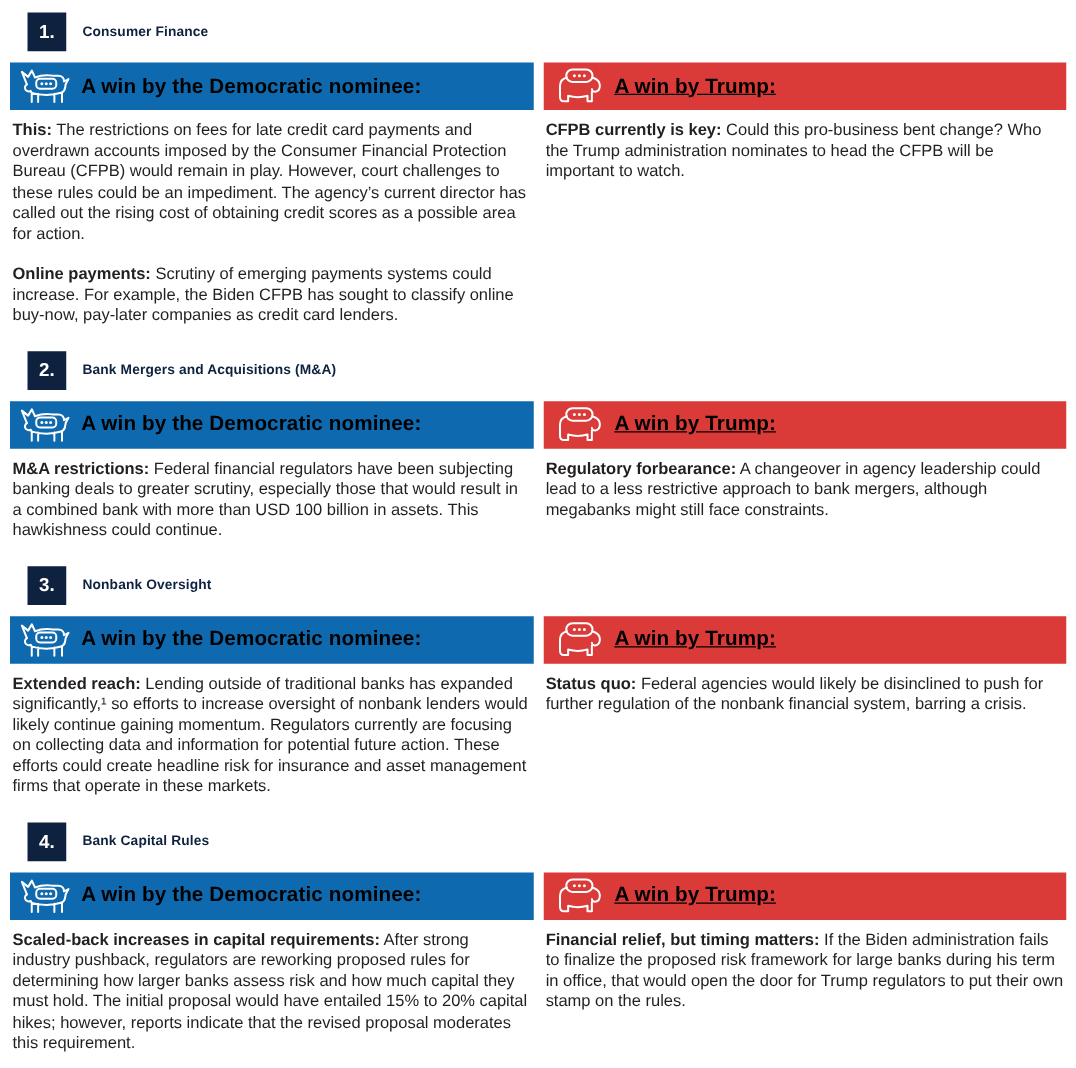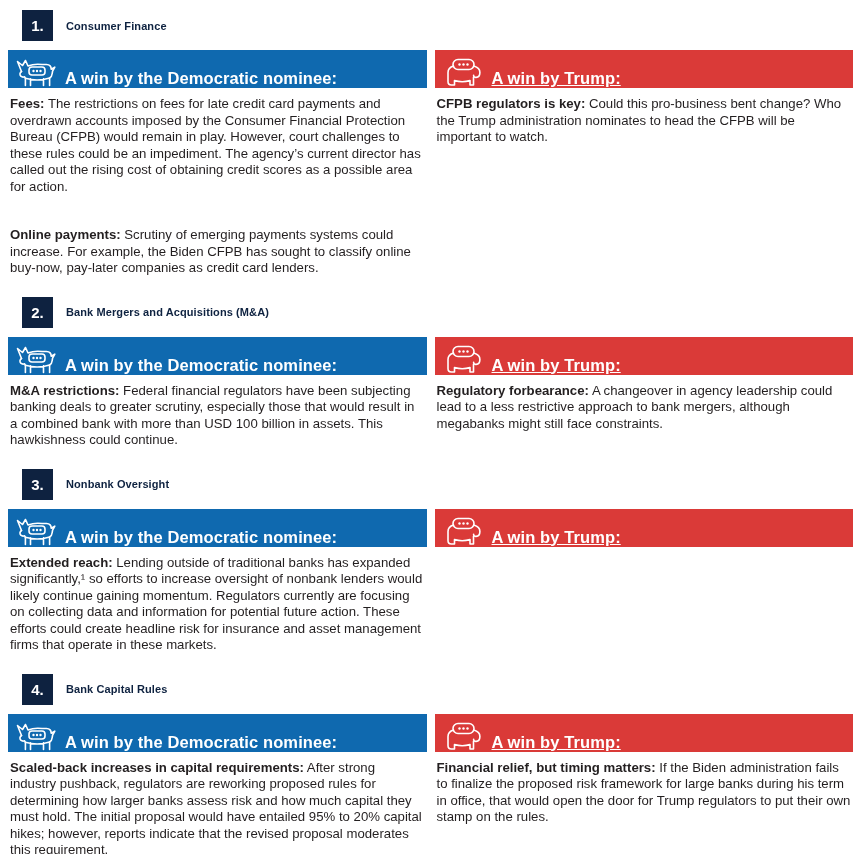--- a/index.html
+++ b/index.html
@@ -44,40 +44,40 @@
     color: var(--navy);
     letter-spacing: 0.1px;
   }
 
   .cols { display: flex; gap: 8px; }
   .col { flex: 1 1 0; min-width: 0; }
 
   .bar {
     height: 38px;
     display: flex;
-    align-items: flex-end;
+    align-items: center;
     gap: 8px;
     padding: 0 10px 0 7px;
-    color: #ffffff;
+    color: #000000;
     font-weight: bold;
     font-size: 16.5px;
     letter-spacing: 0.1px;
   }
   .bar.blue { background: var(--blue); }
   .bar.red  { background: var(--red); text-decoration: underline; }
   .bar .icon { flex: 0 0 auto; display: flex; align-items: center; }
   .bar .icon svg { display: block; }
 
   .col-body {
     padding: 8px 2px 0 2px;
     font-size: 13.2px;
     line-height: 16.5px;
   }
   .col-body p { margin: 0; }
-  .col-body p + p { margin-top: 32px; }
+  .col-body p + p { margin-top: 16px; }
   .col-body p + p.gap-lg { margin-top: 25px; }
   .col-body strong { font-weight: bold; }
 </style>
 </head>
 <body>
 
 <div class="page">
 
   <section class="section">
     <div class="sec-head">
@@ -96,42 +96,42 @@
       <rect x="14" y="9" width="16" height="8" rx="3"></rect>
       <circle cx="18.5" cy="13" r="1.2" fill="#ffffff" stroke="none"></circle>
       <circle cx="22" cy="13" r="1.2" fill="#ffffff" stroke="none"></circle>
       <circle cx="25.5" cy="13" r="1.2" fill="#ffffff" stroke="none"></circle>
     </g>
   </svg>
 </span>
           <span>A win by the Democratic nominee:</span>
         </div>
         <div class="col-body">
-          <p><strong>Fees:</strong> <span>The restrictions on fees for late credit card payments and overdrawn accounts imposed by the Consumer Financial Protection Bureau (CFPB) would remain in play. However, court challenges to these rules could be an impediment. The agency’s current director has called out the rising cost of obtaining credit scores as a possible area for action.</span></p>
+          <p><strong>This:</strong> <span>The restrictions on fees for late credit card payments and overdrawn accounts imposed by the Consumer Financial Protection Bureau (CFPB) would remain in play. However, court challenges to these rules could be an impediment. The agency’s current director has called out the rising cost of obtaining credit scores as a possible area for action.</span></p>
           <p><strong>Online payments:</strong> <span>Scrutiny of emerging payments systems could increase. For example, the Biden CFPB has sought to classify online buy-now, pay-later companies as credit card lenders.</span></p>
         </div>
       </div>
       <div class="col">
         <div class="bar red">
           <span class="icon">
   <svg width="42" height="30" viewBox="0 0 42 30" aria-hidden="true">
     <g fill="none" stroke="#ffffff" stroke-width="1.6" stroke-linejoin="round" stroke-linecap="round">
       <rect x="11" y="1.5" width="21" height="10" rx="5"></rect>
       <circle cx="17.5" cy="6.5" r="1.2" fill="#ffffff" stroke="none"></circle>
       <circle cx="21.5" cy="6.5" r="1.2" fill="#ffffff" stroke="none"></circle>
       <circle cx="25.5" cy="6.5" r="1.2" fill="#ffffff" stroke="none"></circle>
       <path d="M11.5 8 C8 9 6 11.5 6 14.5 L6 23.5 C6 25.8 7 27 9.3 27 L12.5 27 L12.5 22.6 M12.5 22.6 C17.5 24.1 23 24.1 28 22.6 M28 22.6 L28 27 L31.5 27 L31.5 19.3"></path>
       <path d="M31.8 8 C35.8 9.1 37.9 11.5 37.9 14.4 C37.9 17.4 36.4 19.2 34.1 19.4 C32.5 19.5 31.5 18.6 31.6 17.3"></path>
     </g>
   </svg>
 </span>
           <span>A win by Trump:</span>
         </div>
         <div class="col-body">
-          <p class="gap-lg"><strong>CFPB regulators is key:</strong> <span>Could this pro-business bent change? Who the Trump administration nominates to head the CFPB will be important to watch.</span></p>
+          <p class="gap-lg"><strong>CFPB currently is key:</strong> <span>Could this pro-business bent change? Who the Trump administration nominates to head the CFPB will be important to watch.</span></p>
         </div>
       </div>
     </div>
   </section>
 
   <section class="section">
     <div class="sec-head">
       <div class="badge">2.</div>
       <div class="sec-title">Bank Mergers and Acquisitions (M&amp;A)</div>
     </div>
@@ -216,20 +216,23 @@
       <circle cx="17.5" cy="6.5" r="1.2" fill="#ffffff" stroke="none"></circle>
       <circle cx="21.5" cy="6.5" r="1.2" fill="#ffffff" stroke="none"></circle>
       <circle cx="25.5" cy="6.5" r="1.2" fill="#ffffff" stroke="none"></circle>
       <path d="M11.5 8 C8 9 6 11.5 6 14.5 L6 23.5 C6 25.8 7 27 9.3 27 L12.5 27 L12.5 22.6 M12.5 22.6 C17.5 24.1 23 24.1 28 22.6 M28 22.6 L28 27 L31.5 27 L31.5 19.3"></path>
       <path d="M31.8 8 C35.8 9.1 37.9 11.5 37.9 14.4 C37.9 17.4 36.4 19.2 34.1 19.4 C32.5 19.5 31.5 18.6 31.6 17.3"></path>
     </g>
   </svg>
 </span>
           <span>A win by Trump:</span>
         </div>
+        <div class="col-body">
+          <p><strong>Status quo:</strong> <span>Federal agencies would likely be disinclined to push for further regulation of the nonbank financial system, barring a crisis.</span></p>
+        </div>
       </div>
     </div>
   </section>
 
   <section class="section">
     <div class="sec-head">
       <div class="badge">4.</div>
       <div class="sec-title">Bank Capital Rules</div>
     </div>
     <div class="cols">
@@ -244,21 +247,21 @@
       <rect x="14" y="9" width="16" height="8" rx="3"></rect>
       <circle cx="18.5" cy="13" r="1.2" fill="#ffffff" stroke="none"></circle>
       <circle cx="22" cy="13" r="1.2" fill="#ffffff" stroke="none"></circle>
       <circle cx="25.5" cy="13" r="1.2" fill="#ffffff" stroke="none"></circle>
     </g>
   </svg>
 </span>
           <span>A win by the Democratic nominee:</span>
         </div>
         <div class="col-body">
-          <p><strong>Scaled-back increases in capital requirements:</strong> <span>After strong industry pushback, regulators are reworking proposed rules for determining how larger banks assess risk and how much capital they must hold. The initial proposal would have entailed 95% to 20% capital hikes; however, reports indicate that the revised proposal moderates this requirement.</span></p>
+          <p><strong>Scaled-back increases in capital requirements:</strong> <span>After strong industry pushback, regulators are reworking proposed rules for determining how larger banks assess risk and how much capital they must hold. The initial proposal would have entailed 15% to 20% capital hikes; however, reports indicate that the revised proposal moderates this requirement.</span></p>
         </div>
       </div>
       <div class="col">
         <div class="bar red">
           <span class="icon">
   <svg width="42" height="30" viewBox="0 0 42 30" aria-hidden="true">
     <g fill="none" stroke="#ffffff" stroke-width="1.6" stroke-linejoin="round" stroke-linecap="round">
       <rect x="11" y="1.5" width="21" height="10" rx="5"></rect>
       <circle cx="17.5" cy="6.5" r="1.2" fill="#ffffff" stroke="none"></circle>
       <circle cx="21.5" cy="6.5" r="1.2" fill="#ffffff" stroke="none"></circle>

